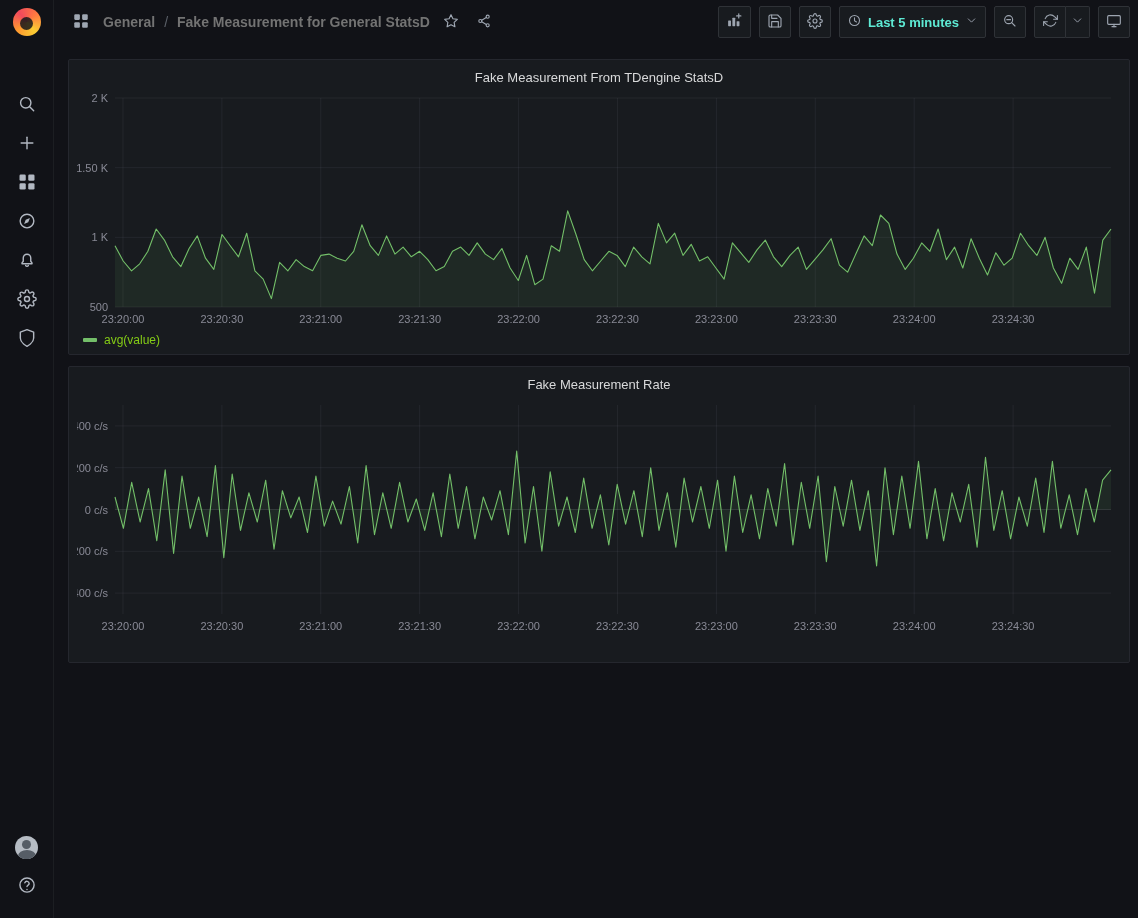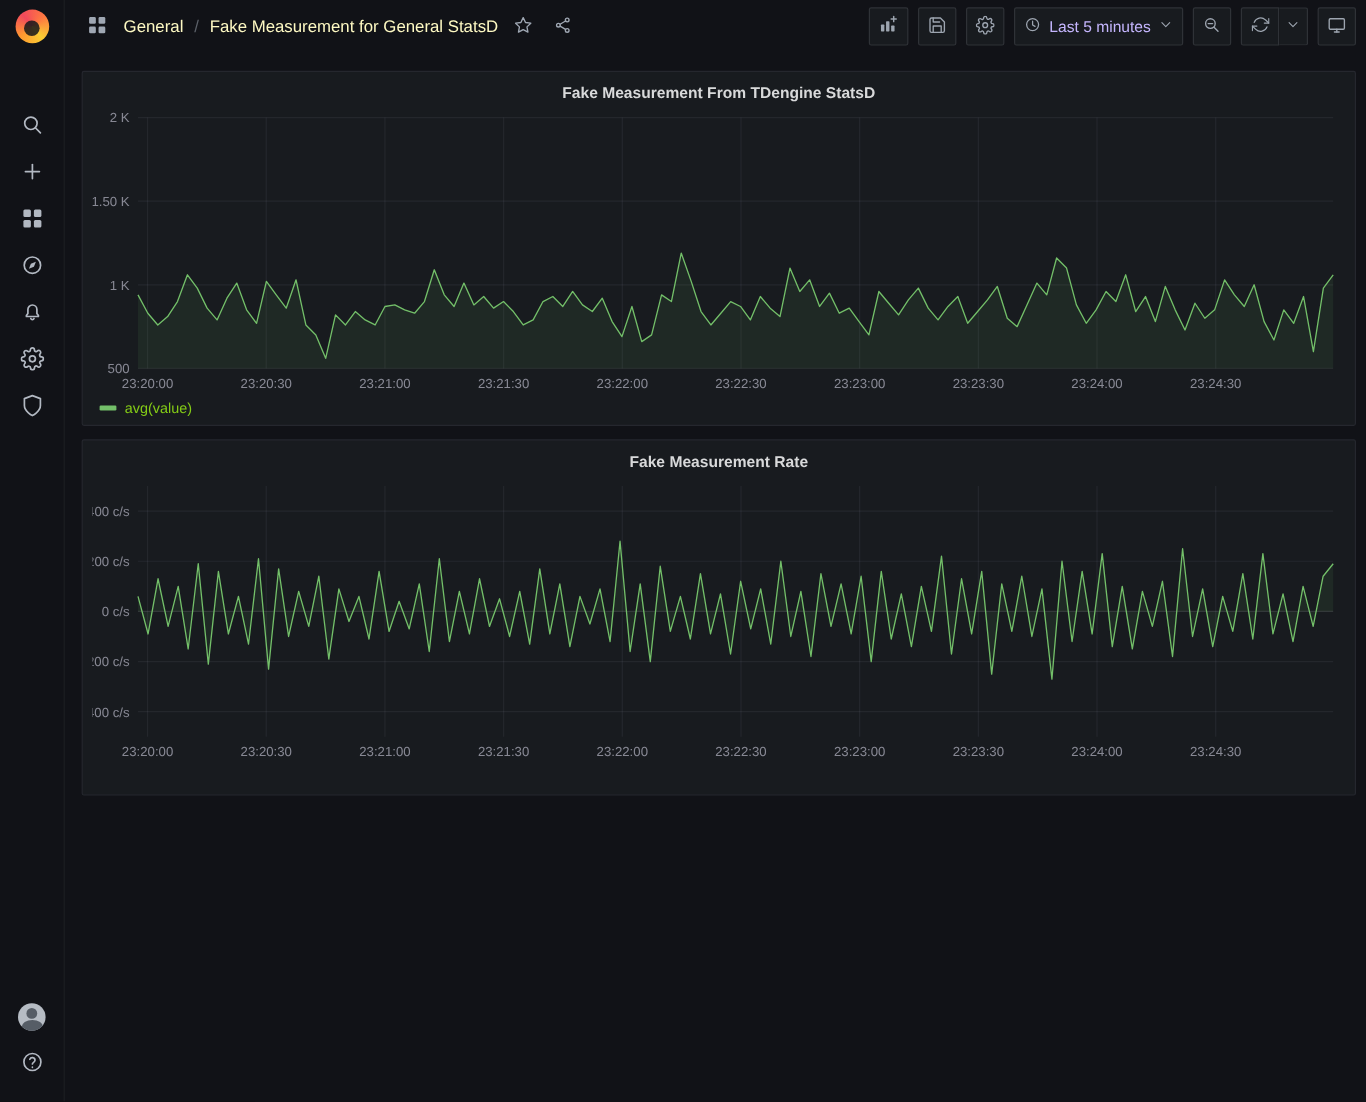--- a/index.html
+++ b/index.html
@@ -16,35 +16,35 @@
   .side-spacer{flex:1}
   .avatar{width:23px;height:23px;border-radius:50%;background:#b6bcc4;position:relative;overflow:hidden}
   .avatar::before{content:"";position:absolute;left:7px;top:4px;width:9px;height:9px;border-radius:50%;background:#565d66}
   .avatar::after{content:"";position:absolute;left:2.5px;top:14px;width:18px;height:12px;border-radius:50%;background:#565d66}
   
   .main{flex:1;display:flex;flex-direction:column;min-width:0}
   .topbar{height:44px;flex:none;display:flex;align-items:center;padding:0 8px 0 14px}
   .crumbs{display:flex;align-items:center;gap:9px;flex:1;min-width:0}
   .crumbs svg{stroke:#9fa7b3;fill:none;stroke-width:1.7;stroke-linecap:round;stroke-linejoin:round}
   .crumbs svg .filled{fill:#9fa7b3;stroke:none}
-  .crumb-text{font-size:14px;font-weight:400;color:#fef9c3;white-space:nowrap;cursor:pointer}
+  .crumb-text{font-size:14px;font-weight:700;color:#737373;white-space:nowrap;cursor:pointer}
   .crumb-sep{font-size:14px;color:#5b6068}
   .icon-btn{background:none;border:none;cursor:pointer;display:flex;align-items:center;justify-content:center;padding:4px}
   .actions{display:flex;align-items:center;gap:8px}
   .tb-btn{height:32px;min-width:32px;padding:0 7px;display:flex;align-items:center;justify-content:center;gap:6px;background:#181b1f;border:1px solid #2f3237;border-radius:2px;cursor:pointer}
   .tb-btn svg{stroke:#9da5b0;fill:none;stroke-width:1.7;stroke-linecap:round;stroke-linejoin:round}
   .tb-btn svg .filled{fill:#9da5b0;stroke:none}
-  .tp-label{font-size:13px;font-weight:400;color:#c4b5fd;white-space:nowrap}
+  .tp-label{font-size:13px;font-weight:700;color:#5eead4;white-space:nowrap}
   .btn-group{display:flex}
   .btn-group .tb-btn:first-child{border-radius:2px 0 0 2px}
   .btn-group .tb-btn:last-child{border-radius:0 2px 2px 0;border-left:none;min-width:24px;padding:0 4px}
   
   .dash{flex:1;padding:15px 8px 0 14px;display:flex;flex-direction:column;gap:11px;overflow:hidden}
   .panel{background:#181b1f;border:1px solid #25272e;border-radius:2px;padding:6px 8px 0;flex:none}
-  .panel-title{height:24px;line-height:24px;text-align:center;font-size:13px;font-weight:700;color:#d8d9da;cursor:pointer;white-space:nowrap;overflow:hidden}
+  .panel-title{height:24px;line-height:24px;text-align:center;font-size:13px;font-weight:400;color:#d8d9da;cursor:pointer;white-space:nowrap;overflow:hidden}
   .chart-svg{display:block}
   .legend{display:flex;align-items:center;gap:7px;height:20px;padding-left:6px;cursor:pointer}
   .legend .swatch{width:14px;height:4px;border-radius:1px;background:#73bf69;flex:none}
   .legend .label{font-size:12px;color:#84cc16;white-space:nowrap}
   .tick{font-size:11px;fill:rgba(204,204,220,0.62);font-family:"Liberation Sans",sans-serif}
 </style>
 </head>
 <body>
 
 <div class="app">

